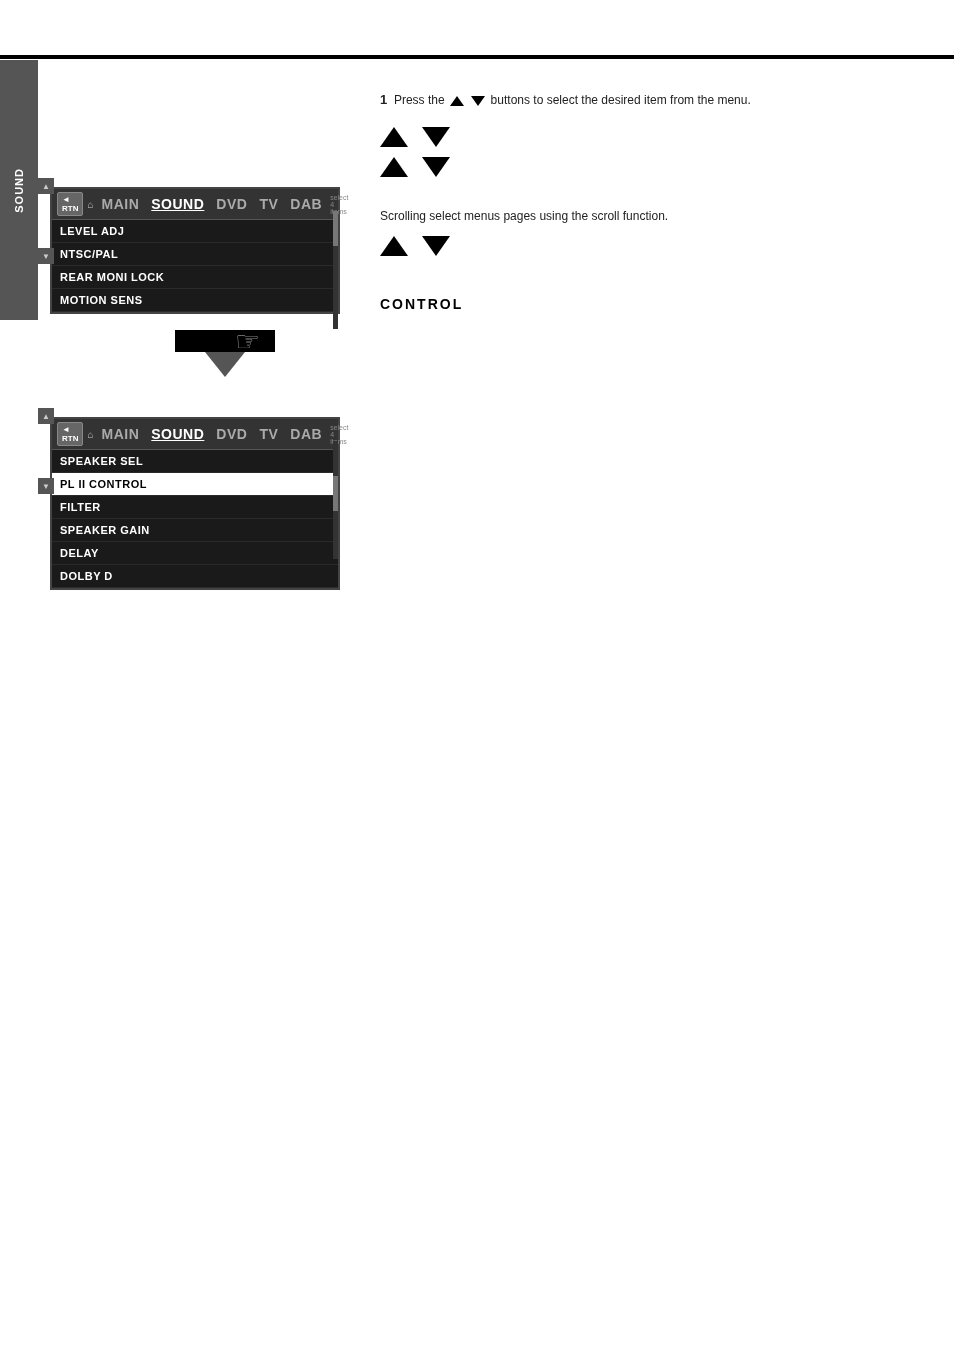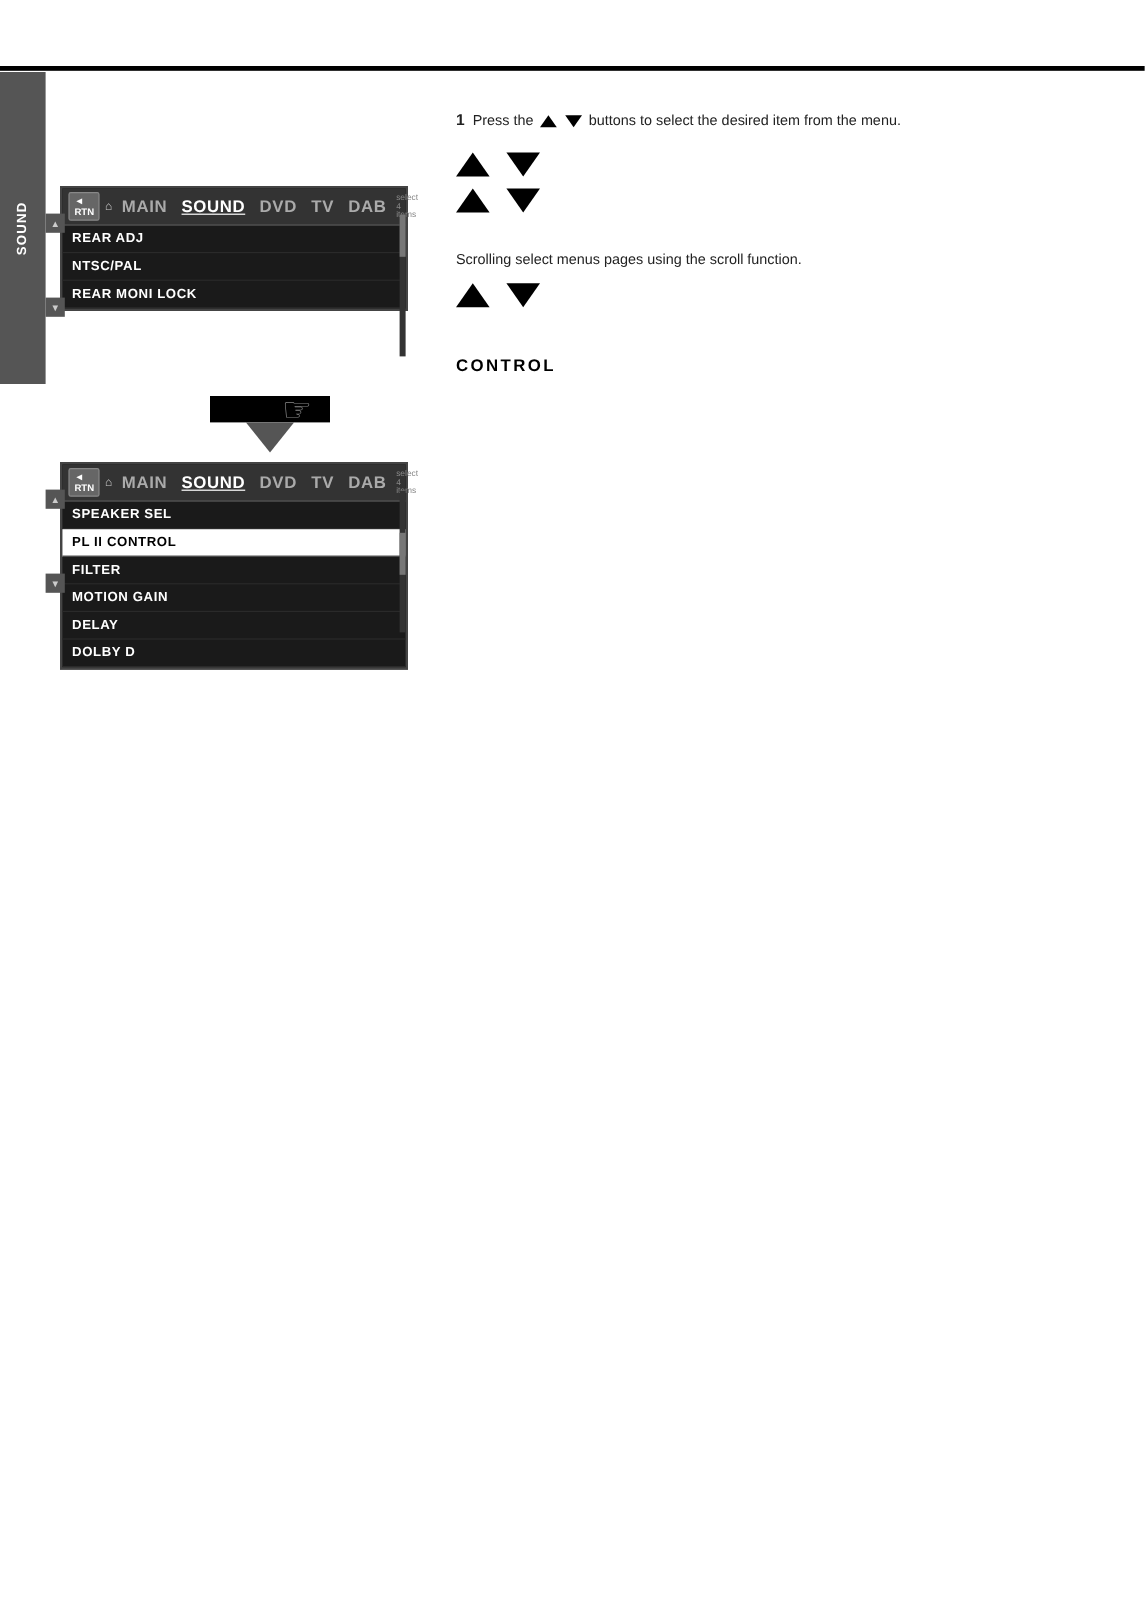--- a/index.html
+++ b/index.html
@@ -31,20 +31,21 @@
       writing-mode: vertical-rl;
       transform: rotate(180deg);
       letter-spacing: 1px;
     }
 
     
     .screen-container {
       position: absolute;
       left: 50px;
       width: 290px;
+      margin-top: 32px;
     }
 
     .screen-top {
       top: 155px;
     }
 
     .screen-bottom {
       top: 385px;
     }
 
@@ -216,23 +217,24 @@
       <span class="rtn-btn">◄ RTN</span>
       <span class="home-icon">⌂</span>
       <span class="nav-tab">MAIN</span>
       <span class="nav-tab active">SOUND</span>
       <span class="nav-tab">DVD</span>
       <span class="nav-tab">TV</span>
       <span class="nav-tab">DAB</span>
       <span class="nav-hint">select 4 items</span>
     </div>
     <div class="screen-menu">
-      <div class="menu-item">REAR ADJ</div>
+      <div class="menu-item">LEVEL ADJ</div>
       <div class="menu-item">NTSC/PAL</div>
       <div class="menu-item">REAR MONI LOCK</div>
+      <div class="menu-item">MOTION SENS</div>
     </div>
 
     <div style="position:absolute;right:0;top:22px;width:5px;height:118px;background:#333;">
       <div style="position:absolute;top:0;width:5px;height:35px;background:#777;"></div>
     </div>
 
     <div style="position:absolute;right:0;top:0;width:70px;height:100%;background:linear-gradient(to bottom-right,transparent,rgba(0,0,0,0.5));pointer-events:none;"></div>
   </div>
 </div>
 
@@ -258,21 +260,21 @@
       <span class="nav-tab active">SOUND</span>
       <span class="nav-tab">DVD</span>
       <span class="nav-tab">TV</span>
       <span class="nav-tab">DAB</span>
       <span class="nav-hint">select 4 items</span>
     </div>
     <div class="screen-menu">
       <div class="menu-item">SPEAKER SEL</div>
       <div class="menu-item" style="background:#fff;color:#000;">PL II CONTROL</div>
       <div class="menu-item">FILTER</div>
-      <div class="menu-item">MOTION GAIN</div>
+      <div class="menu-item">SPEAKER GAIN</div>
       <div class="menu-item">DELAY</div>
       <div class="menu-item">DOLBY D</div>
     </div>
 
     <div style="position:absolute;right:0;top:22px;width:5px;height:118px;background:#333;">
       <div style="position:absolute;top:35px;width:5px;height:35px;background:#777;"></div>
     </div>
   </div>
 </div>
 

